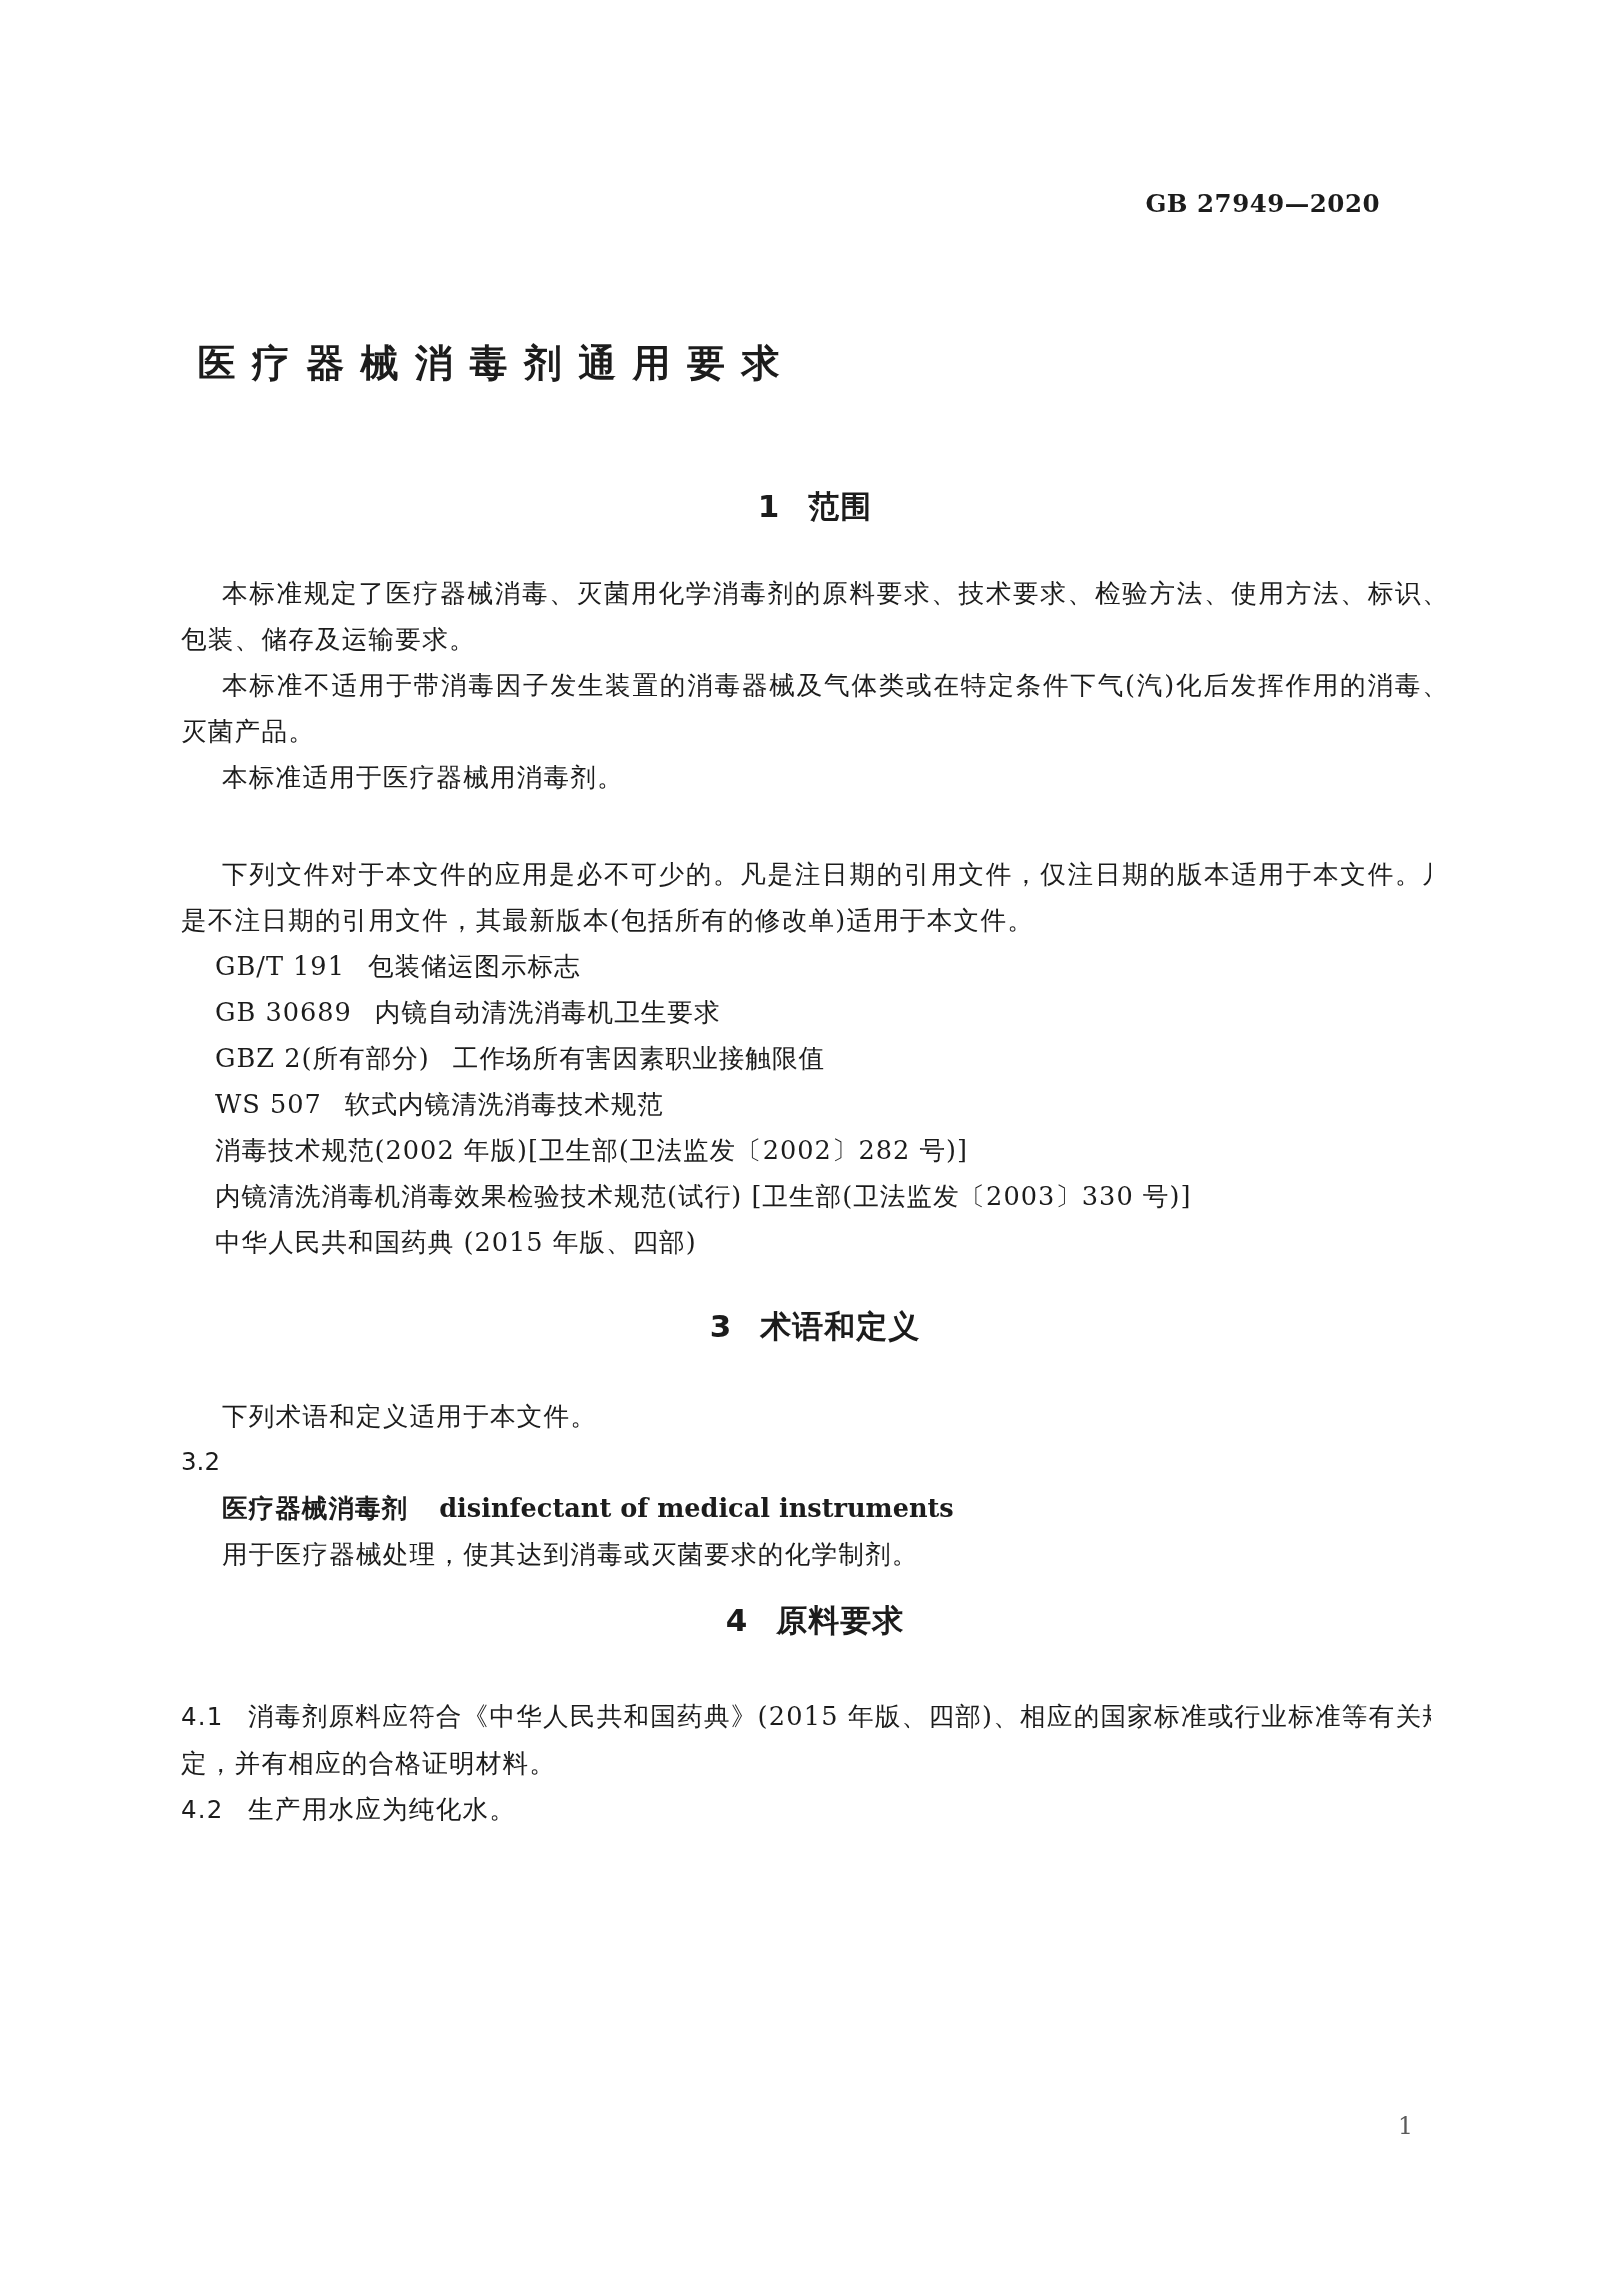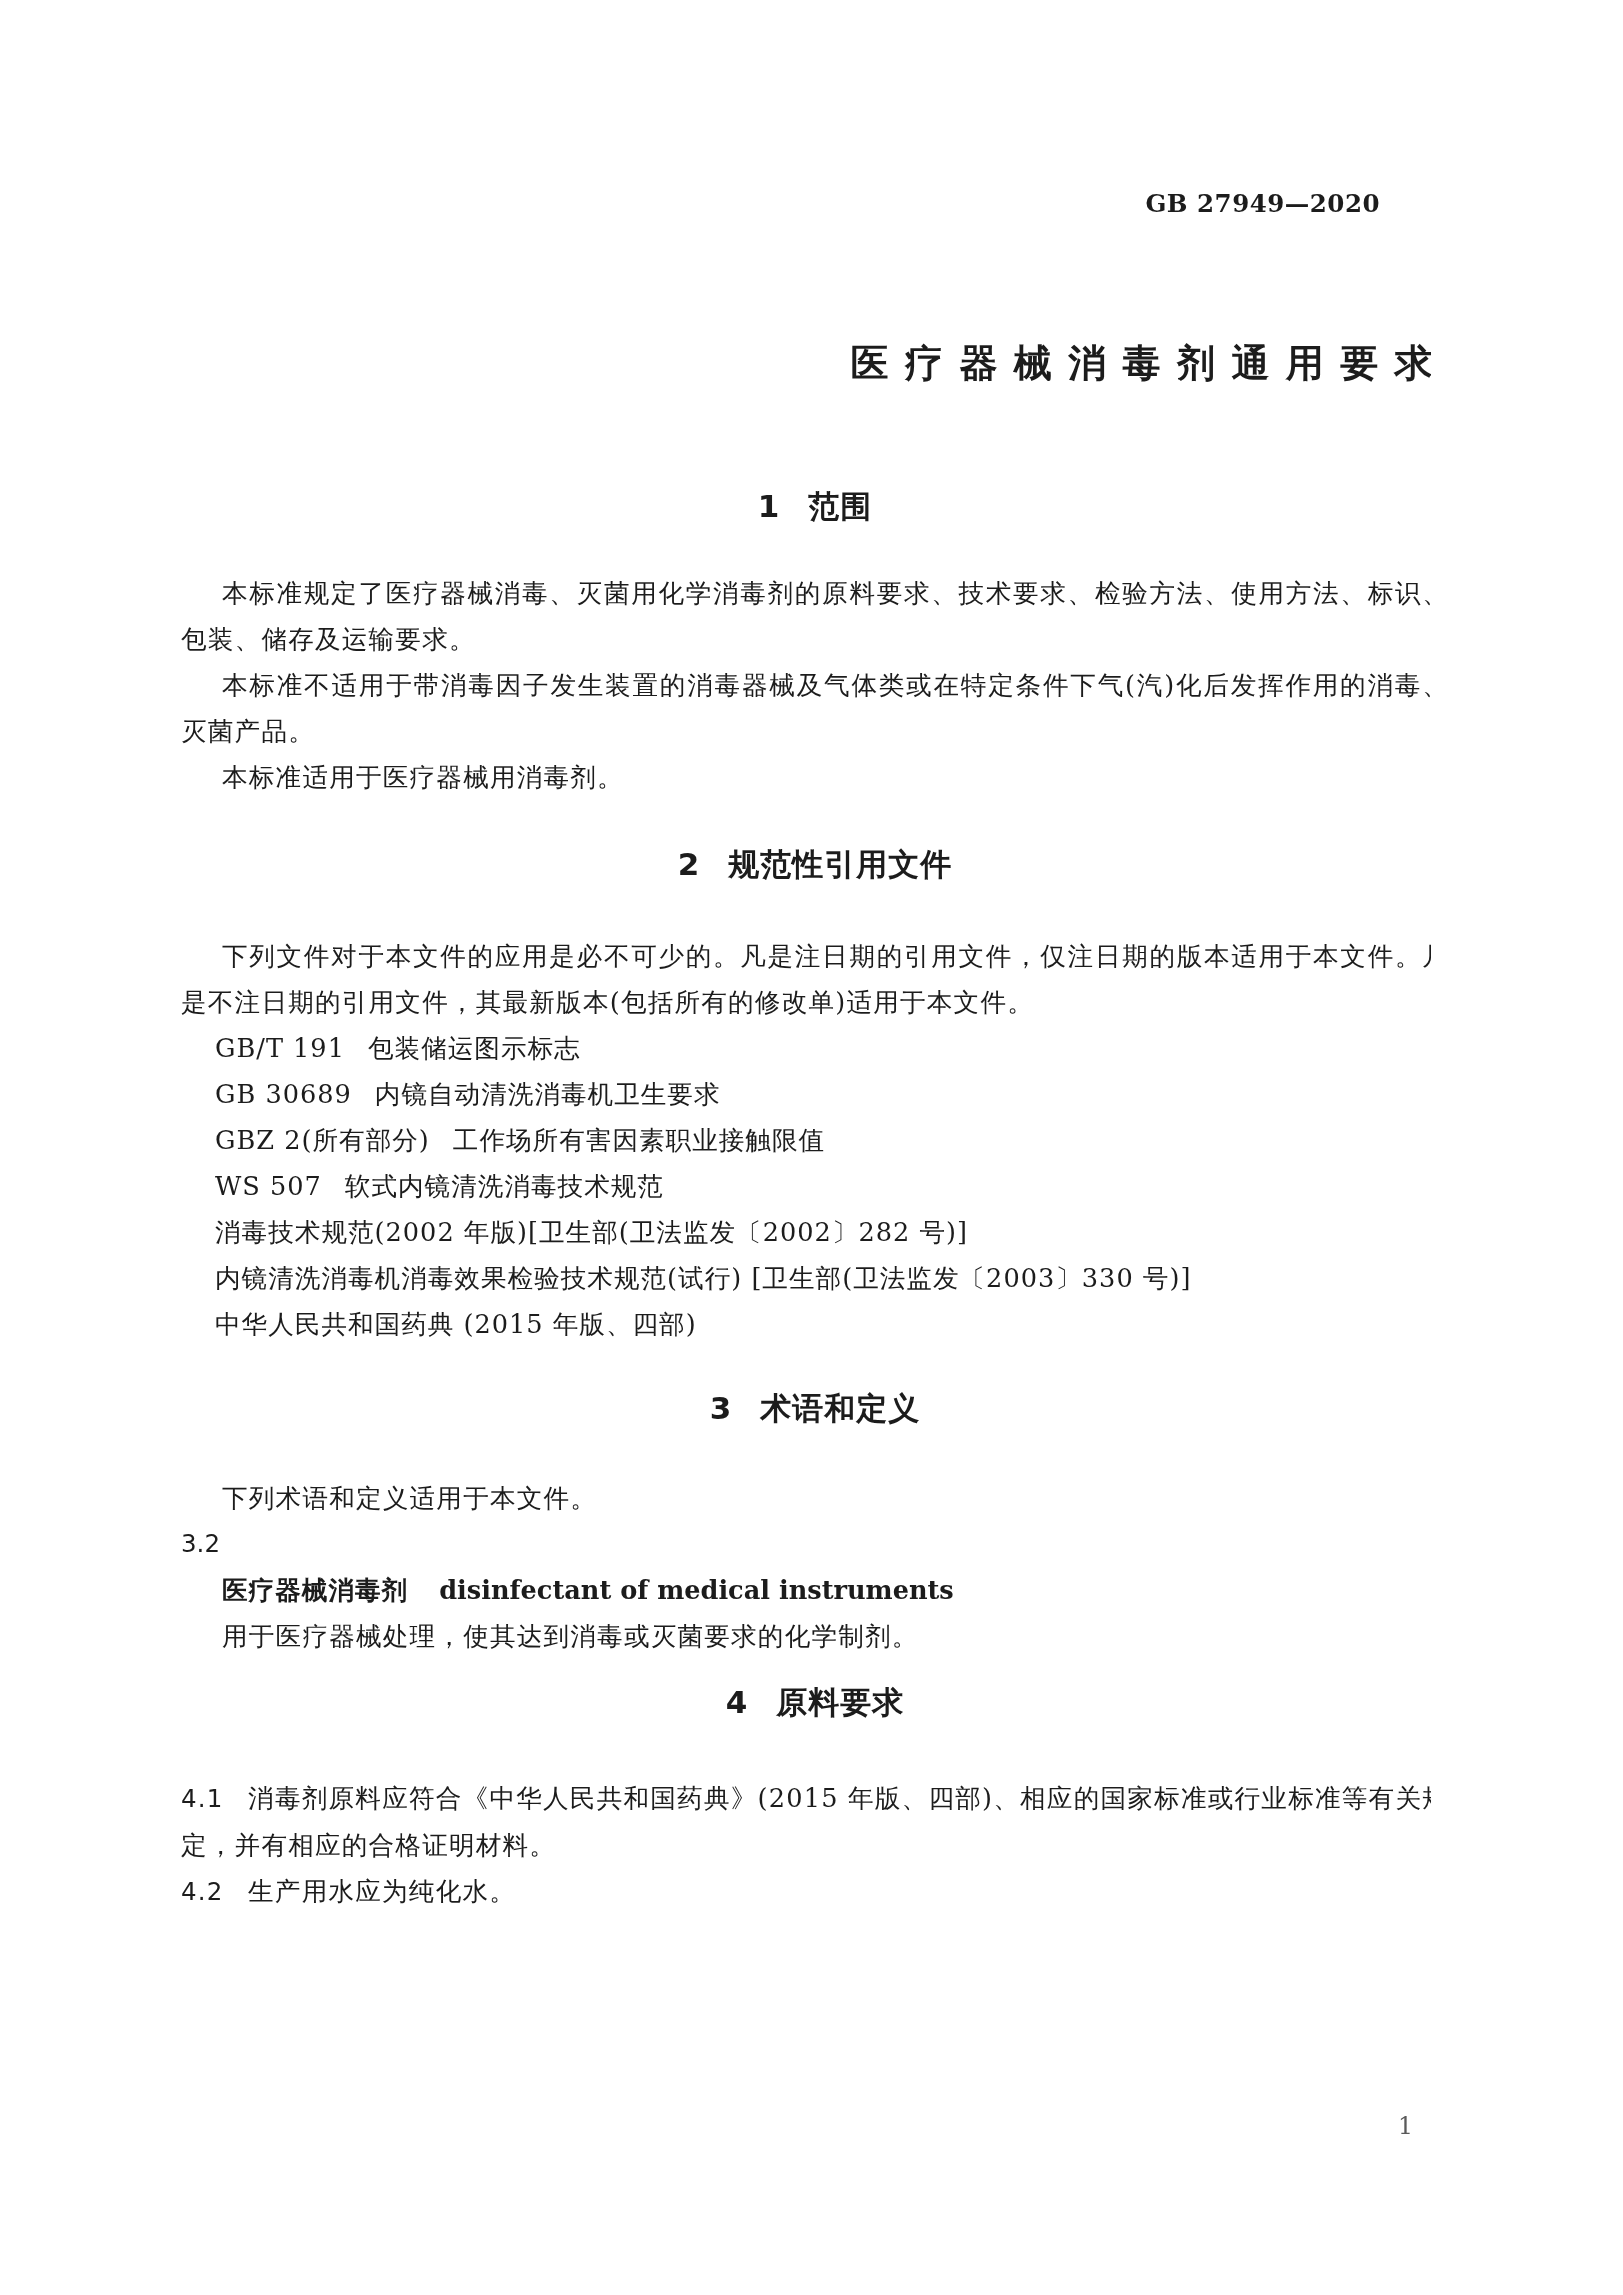--- a/index.html
+++ b/index.html
@@ -32,21 +32,21 @@
     text-align: right;
     letter-spacing: 0.5px;
   }
   
   .doc-title {
     margin-top: 118px;
     line-height: 46px;
     font-size: 38px;
     font-weight: bold;
     font-family: "DejaVu Sans", "Liberation Sans", sans-serif;
-    text-align: right;
+    text-align: left;
     letter-spacing: 16.4px;
     text-indent: 16.4px; 
     white-space: nowrap;
   }
   
   .sec-heading {
     line-height: 36px;
     font-size: 31px;
     font-weight: bold;
     font-family: "DejaVu Sans", "Liberation Sans", sans-serif;
@@ -153,23 +153,20 @@
 
     <div class="sec-heading h-scope">
       <span class="sec-num">1</span><span>范围</span>
     </div>
     <div class="scope-paras">
       <p class="para">本标准规定了医疗器械消毒、灭菌用化学消毒剂的原料要求、技术要求、检验方法、使用方法、标识、包装、储存及运输要求。</p>
       <p class="para">本标准不适用于带消毒因子发生装置的消毒器械及气体类或在特定条件下气(汽)化后发挥作用的消毒、灭菌产品。</p>
       <p class="para">本标准适用于医疗器械用消毒剂。</p>
     </div>
 
-    <div class="sec-heading h-refs">
-      <span class="sec-num">2</span><span>规范性引用文件</span>
-    </div>
     <p class="para refs-intro">下列文件对于本文件的应用是必不可少的。凡是注日期的引用文件，仅注日期的版本适用于本文件。凡是不注日期的引用文件，其最新版本(包括所有的修改单)适用于本文件。</p>
     <div>
       <div class="ref-line">
         <span class="ref-code">GB/T 191</span><span>包装储运图示标志</span>
       </div>
       <div class="ref-line">
         <span class="ref-code">GB 30689</span><span>内镜自动清洗消毒机卫生要求</span>
       </div>
       <div class="ref-line">
         <span class="ref-code">GBZ 2(所有部分)</span><span>工作场所有害因素职业接触限值</span>

